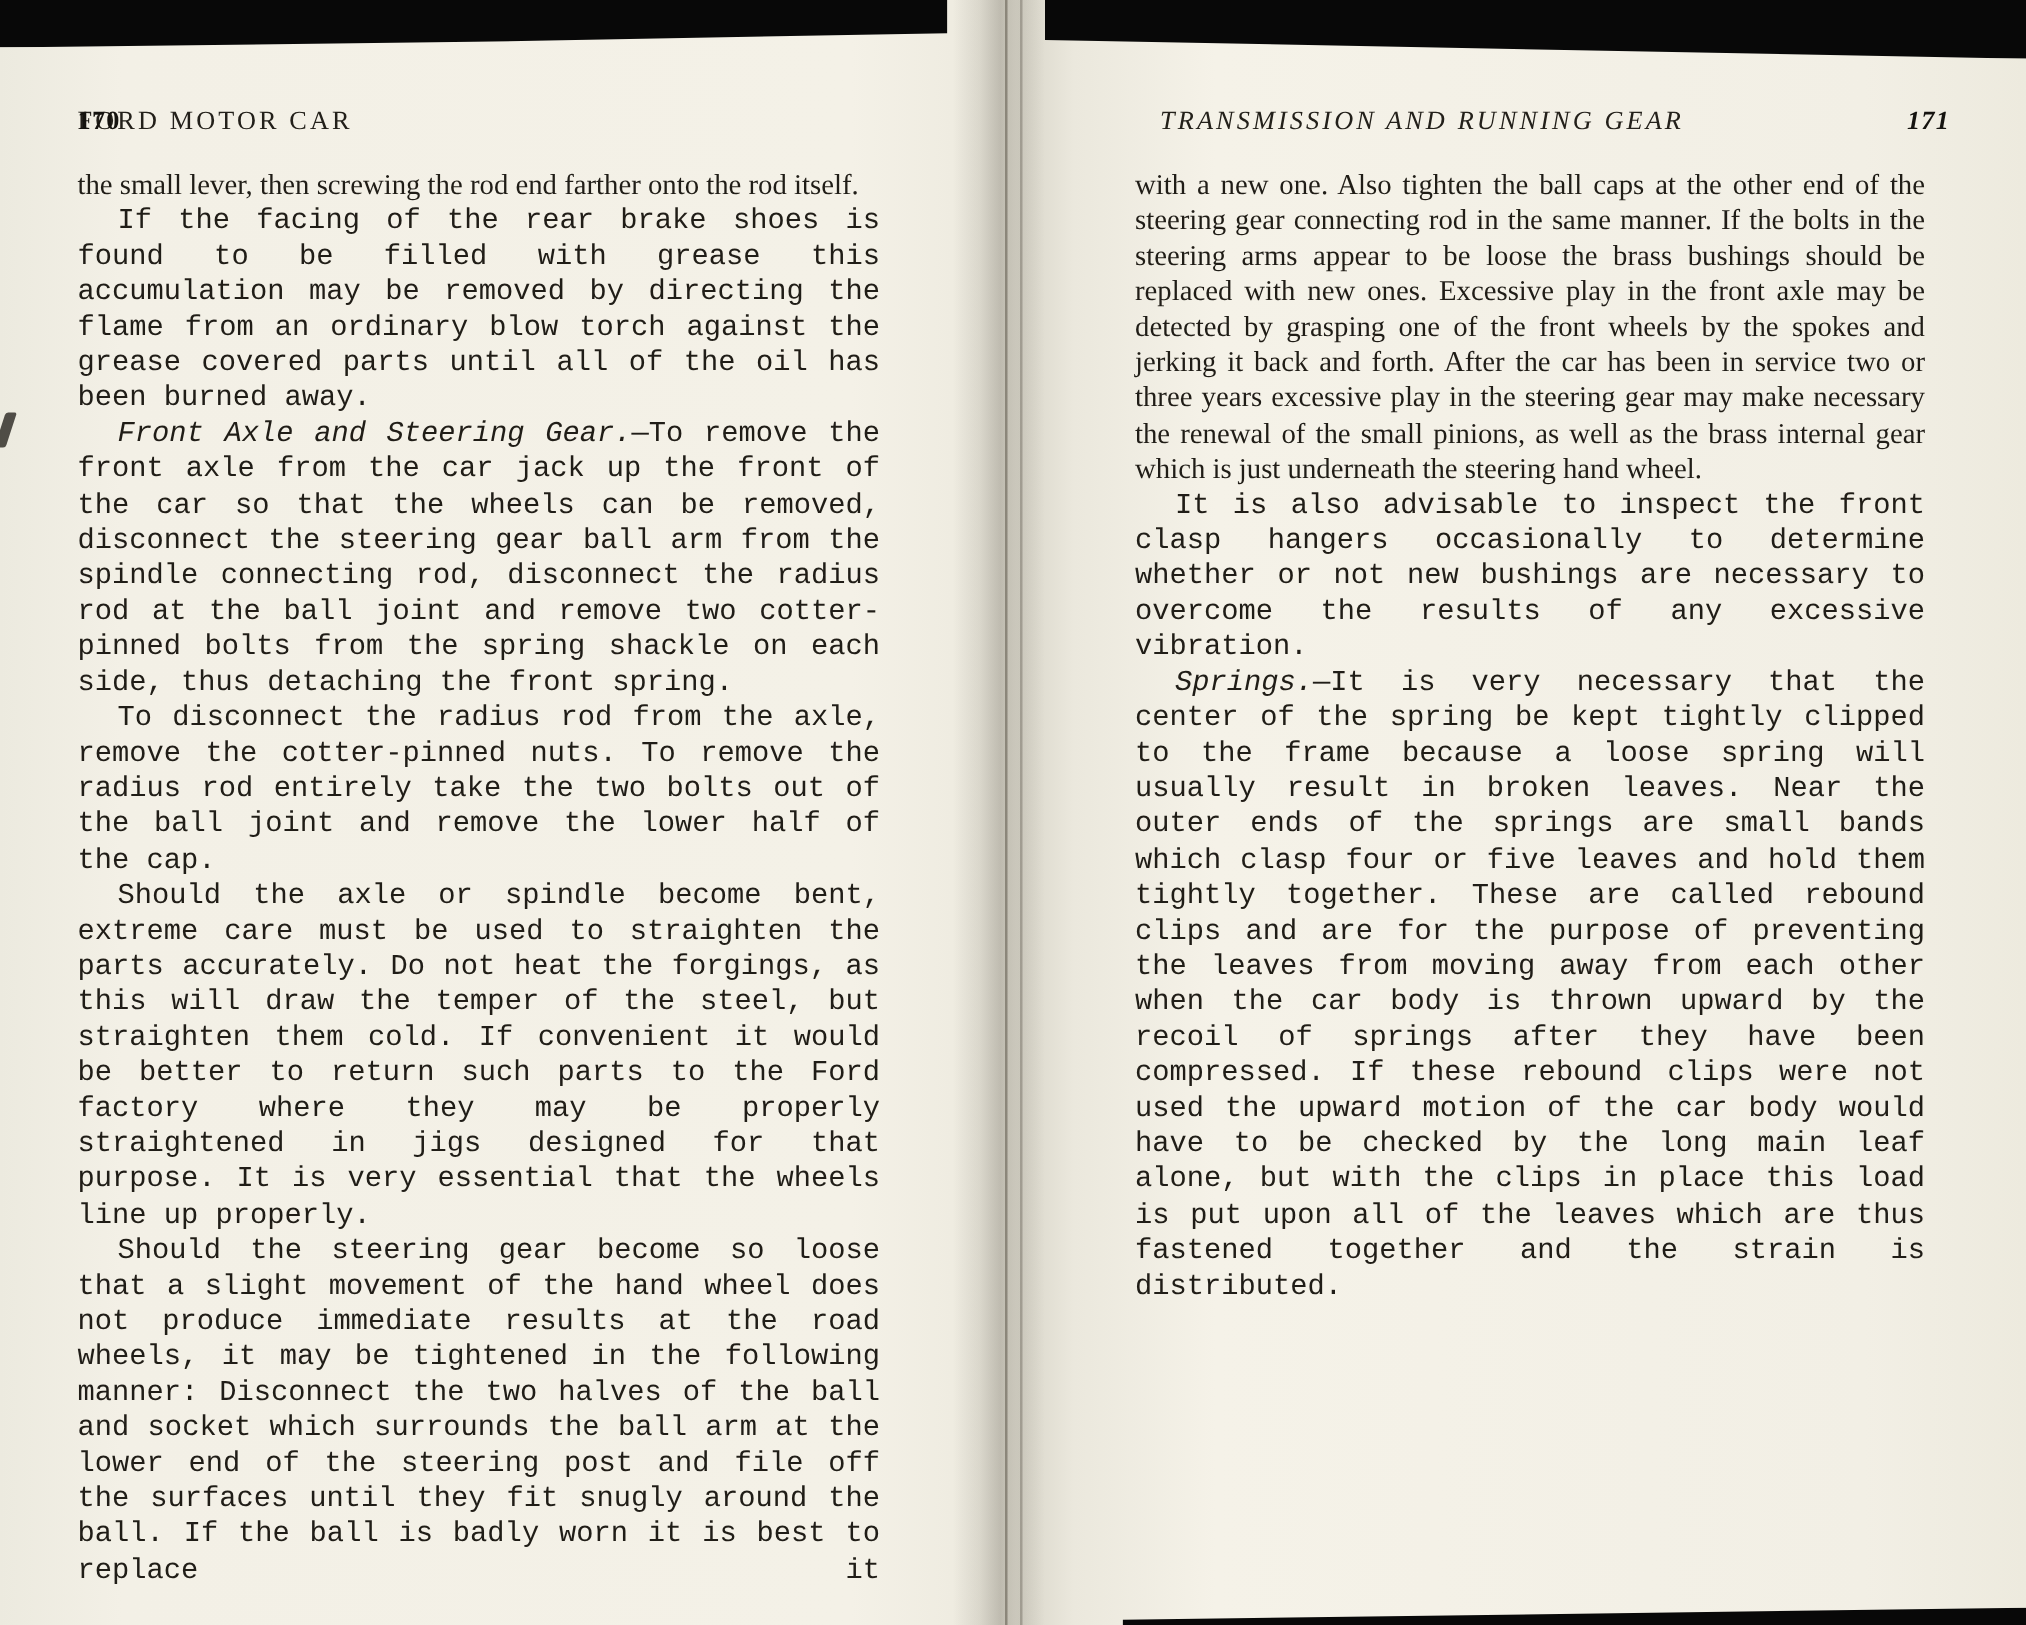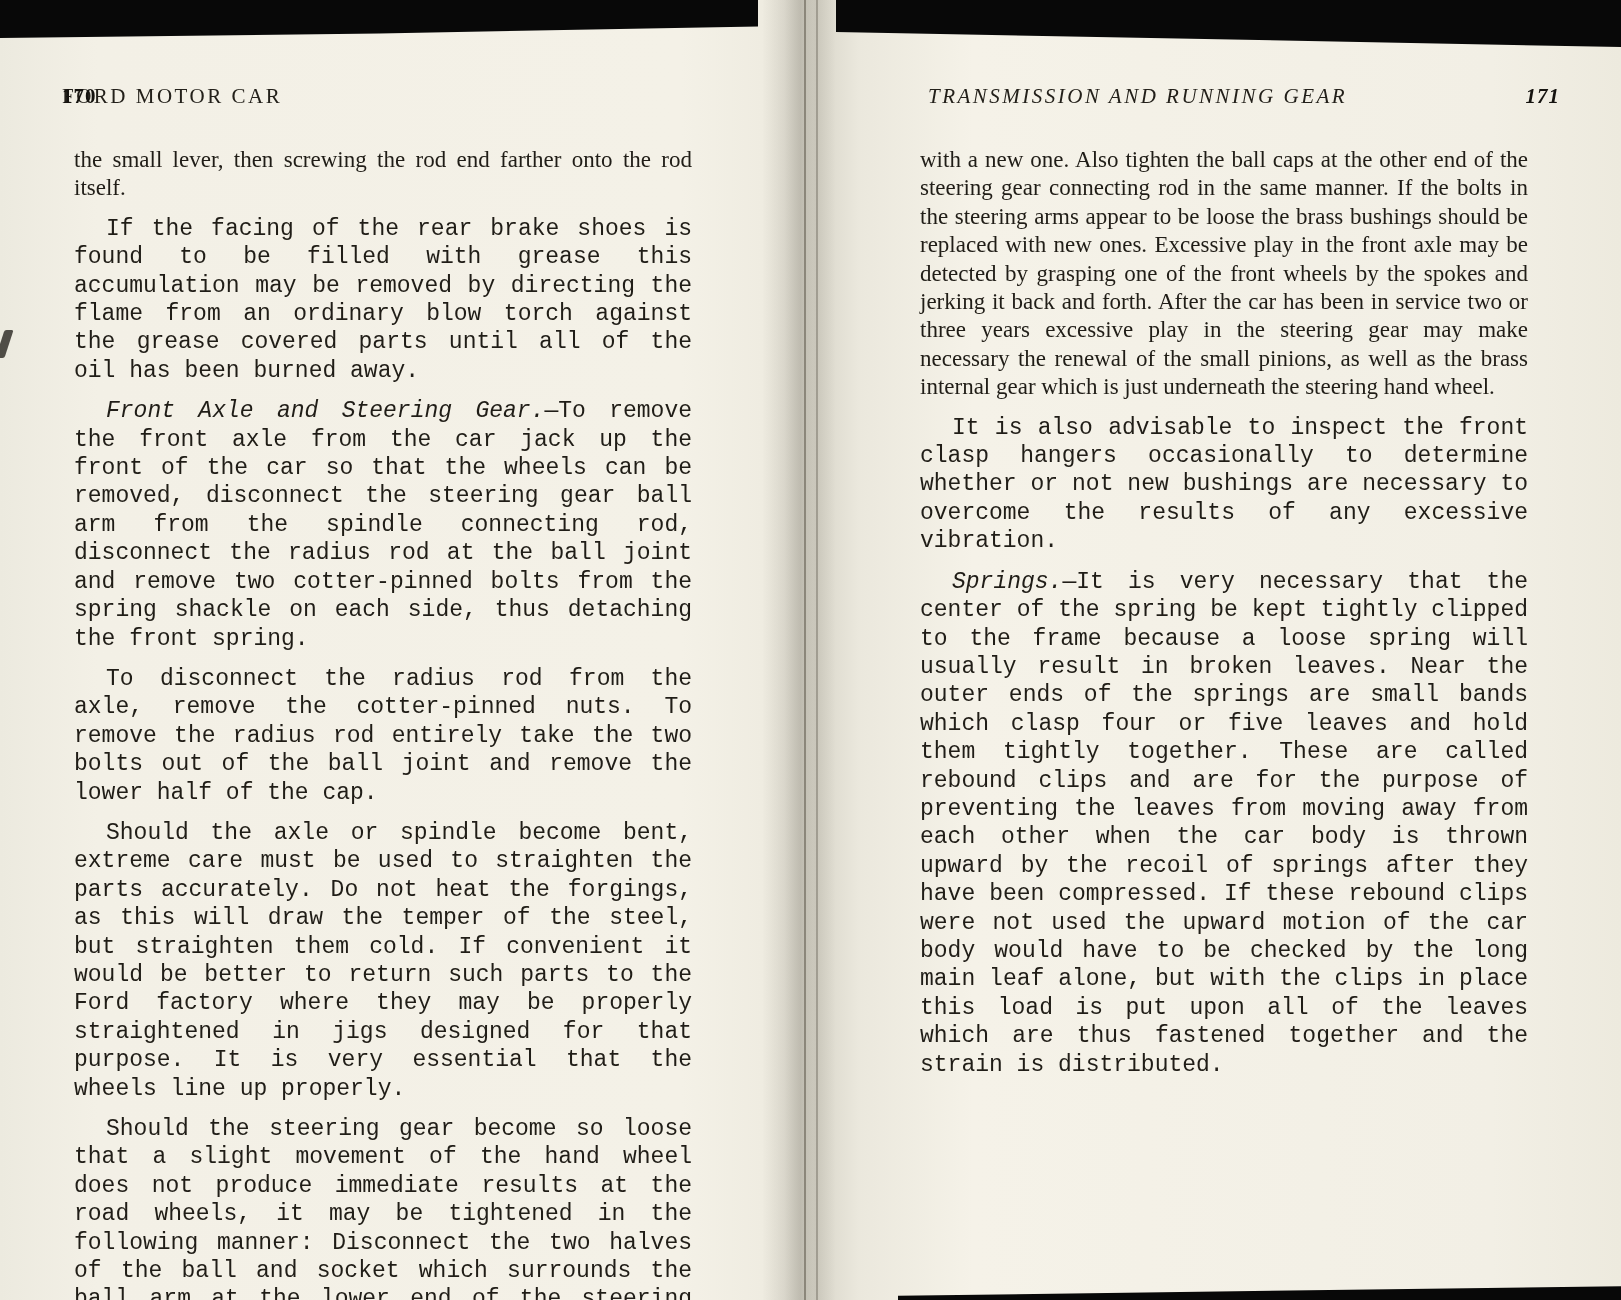--- a/index.html
+++ b/index.html
@@ -85,21 +85,21 @@
   .body-text {
     position: absolute; top: 134px;
     font-size: 23px;
     line-height: 28.4px;
     text-align: justify;
     color: #201d17;
   }
   .body-text.left  { left: 62px;  width: 642px; }
   .body-text.right { left: 908px; width: 632px; }
 
-  .body-text p { margin: 12px; }
+  .body-text p { margin: 0; }
   p.indent { text-indent: 32px; font-family: Liberation Mono, monospace; }
   p.fill-last { text-align-last: justify; }
   .lead { font-style: italic; }
 </style>
 </head>
 <body>
 
 <div class="scan">
 
   <div class="bar-top-left"></div>

